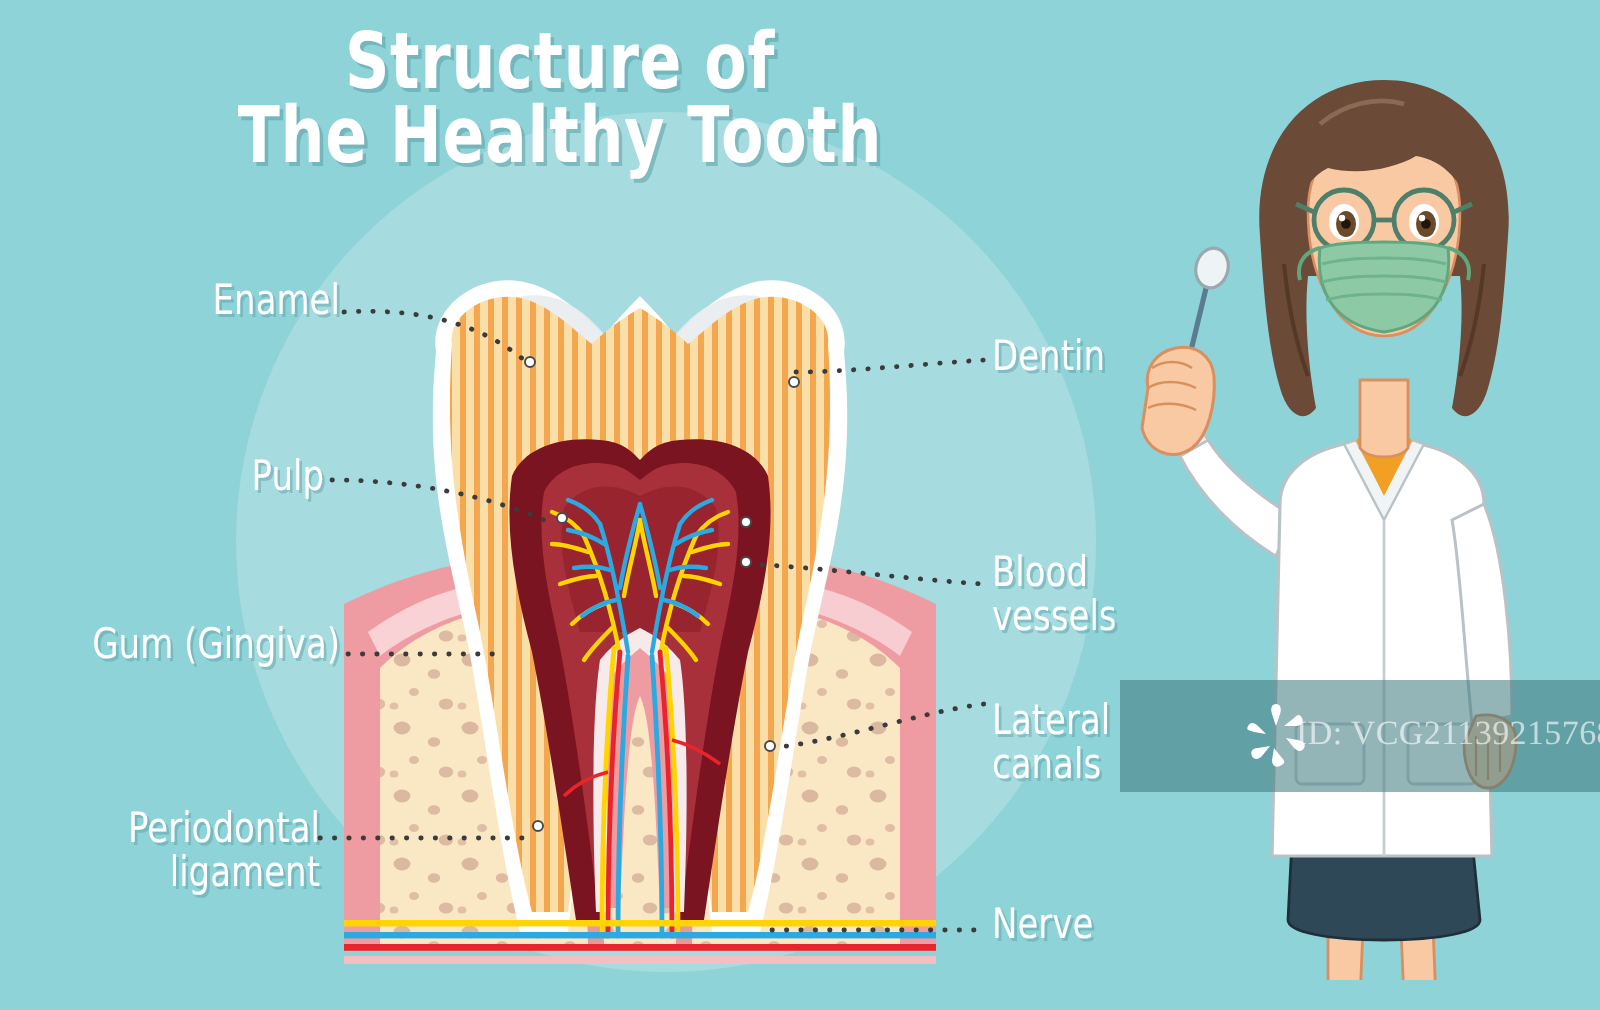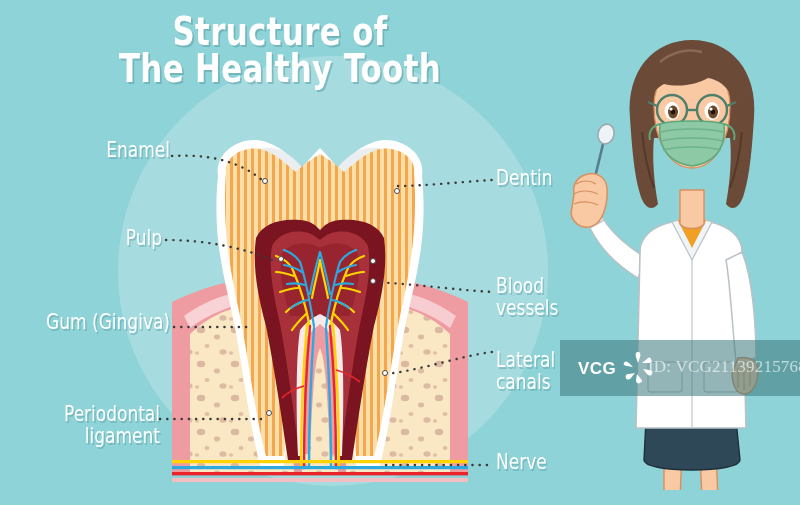--- a/index.html
+++ b/index.html
@@ -438,23 +438,20 @@
           <path d="M103,128 C117,124 147,124 161,128" fill="none" stroke="#6fb28c" stroke-width="1.6"></path>
 
           <path d="M100,102 C92,104 88,110 90,118" fill="none" stroke="#5fa87e" stroke-width="2"></path>
           <path d="M164,102 C172,104 176,110 174,118" fill="none" stroke="#5fa87e" stroke-width="2"></path>
         </g>
       </g>
     </svg>
   </div>
 
   <div class="wm-band"></div>
-  <div class="wm-logo">
-    <span class="vcg">VCG</span>
-  </div>
   <div class="wm-burst">
     <svg width="40" height="40" viewBox="0 0 40 40" fill="#ffffff">
       <path d="M20,4 C22,4 23,6 22,9 L20,15 L18,9 C17,6 18,4 20,4 Z"></path>
       <path d="M33,11 C34,13 33,15 30,15 L24,15 L29,11 C31,9 32,9 33,11 Z"></path>
       <path d="M34,26 C33,28 31,28 29,26 L25,21 L31,22 C34,23 35,24 34,26 Z"></path>
       <path d="M22,35 C20,36 18,35 18,32 L19,26 L23,31 C25,33 24,34 22,35 Z"></path>
       <path d="M8,30 C7,28 8,26 11,26 L17,25 L13,30 C11,32 9,32 8,30 Z"></path>
       <path d="M6,15 C7,13 9,13 11,15 L15,19 L9,18 C6,17 5,17 6,15 Z"></path>
     </svg>
   </div>

